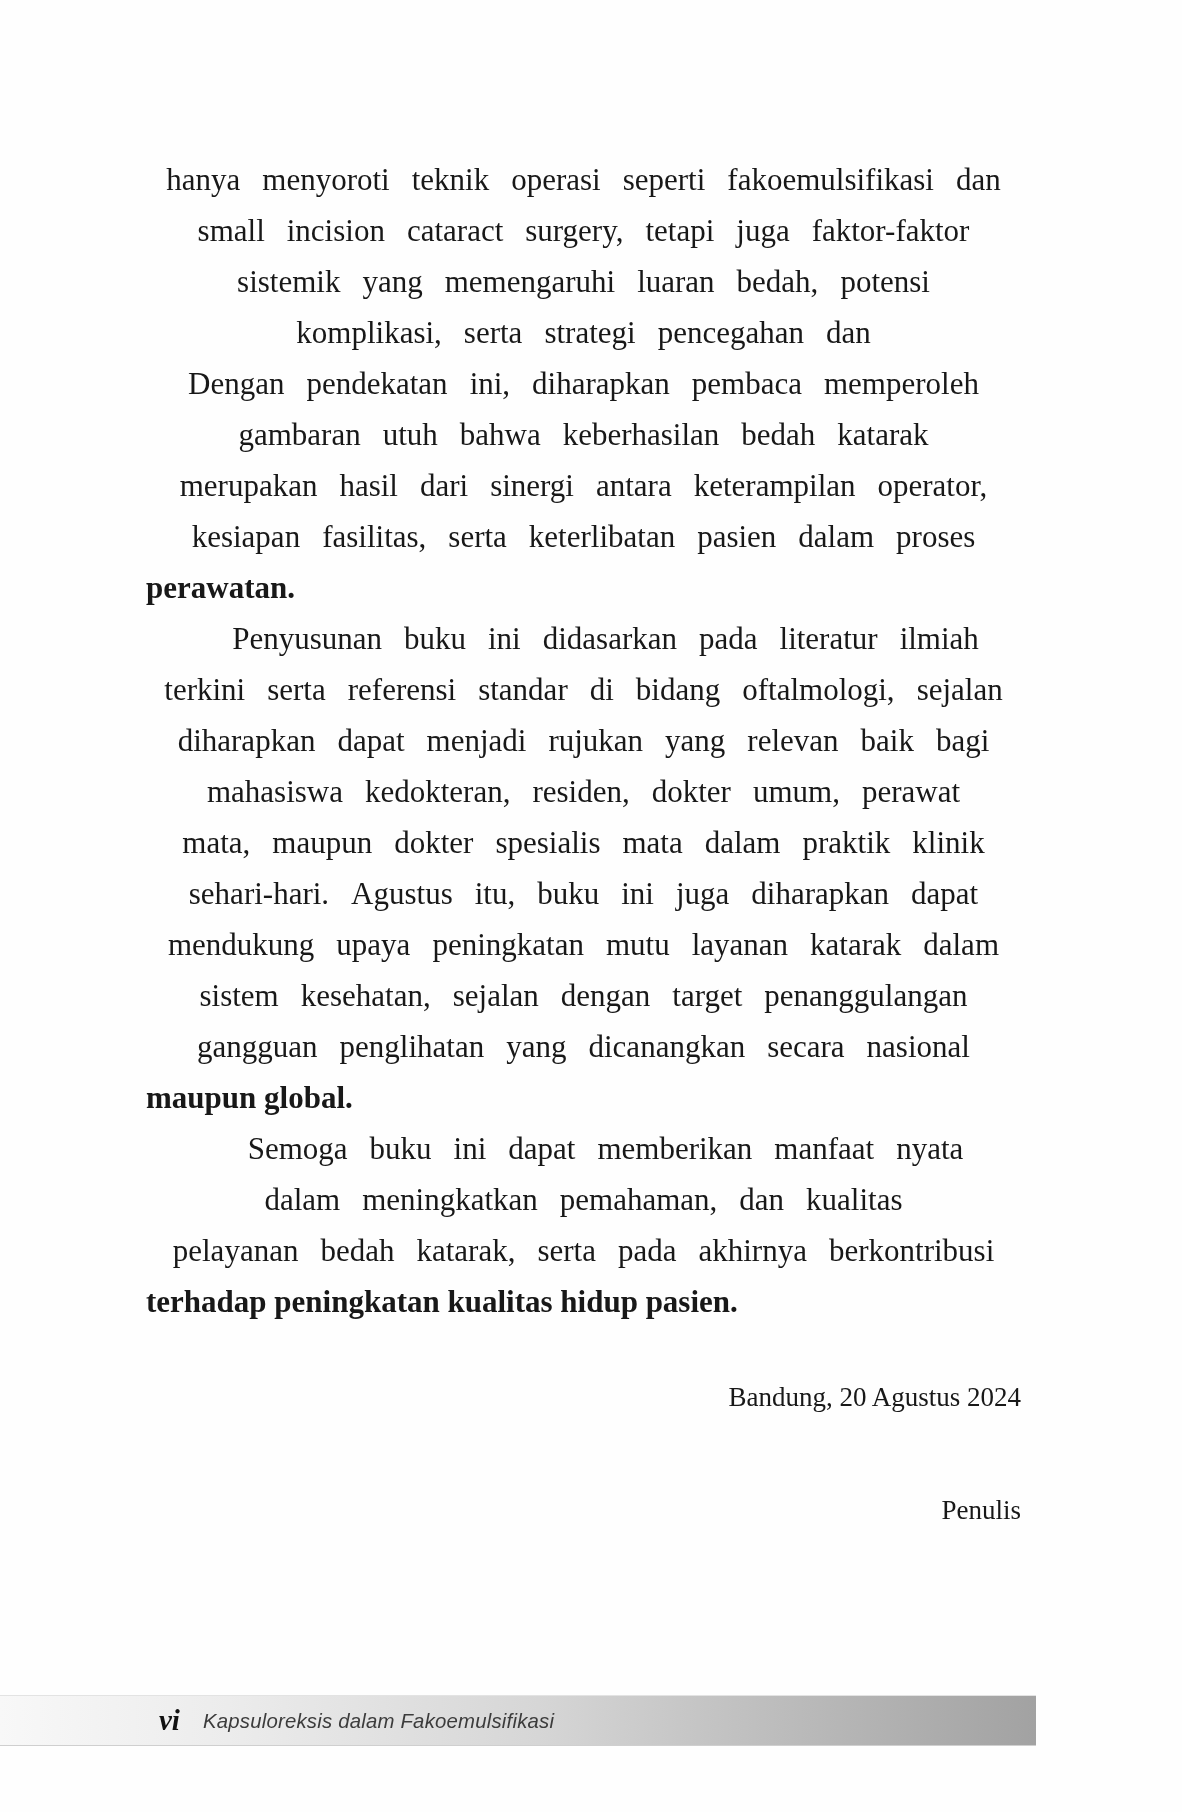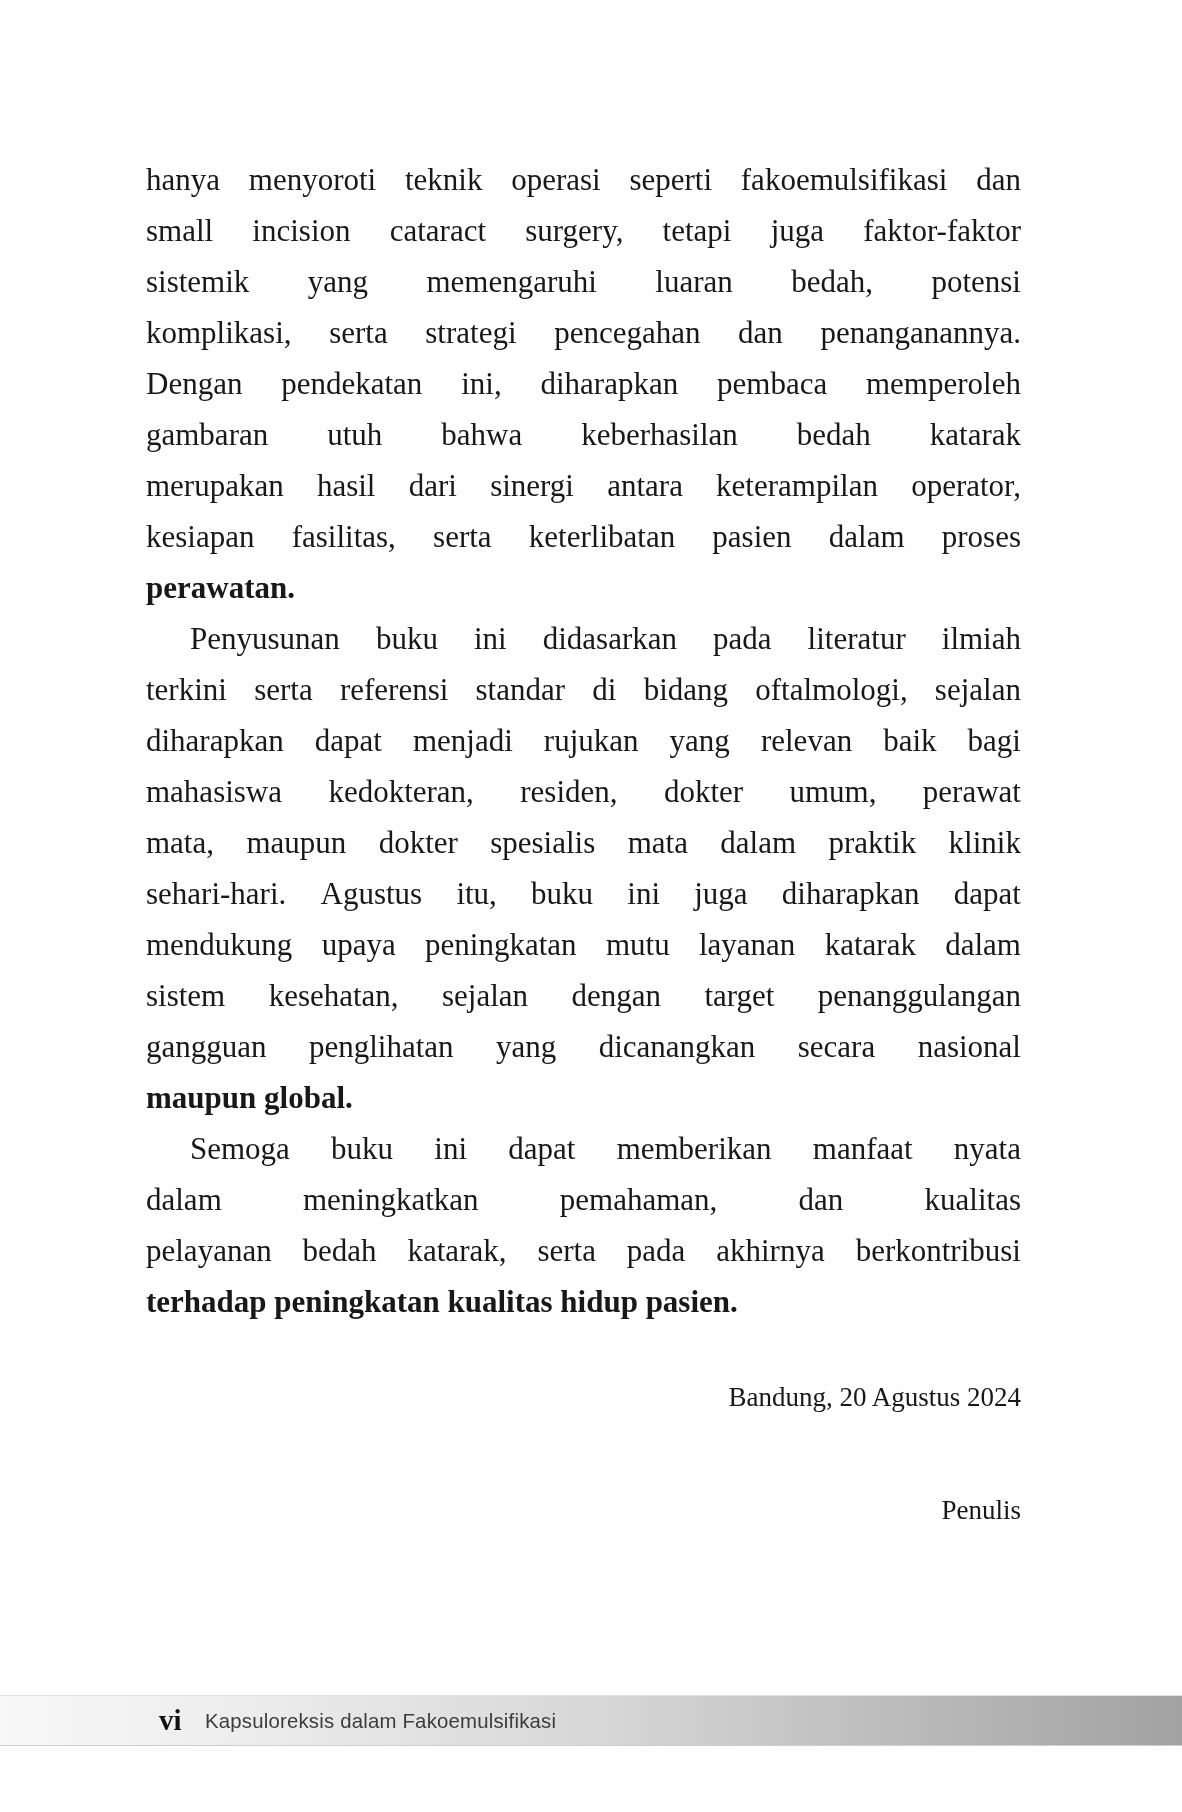--- a/index.html
+++ b/index.html
@@ -20,23 +20,24 @@
     position: absolute;
     left: 146px;
     top: 154px;
     width: 875px;
     font-size: 31px;
     line-height: 51px;
   }
   .para { margin: 0; padding: 0; }
   .line {
     display: flex;
-    justify-content: space-between;
+    justify-content: center;
     line-height: 51px;
     white-space: nowrap;
+    gap: 22px;
   }
   .line span { flex: 0 0 auto; }
   .line.last {
     display: block;
     text-align: left;
     white-space: normal;
     font-weight: bold;
   }
   .para.indent .line:first-child { padding-left: 44px; }
   .signature {
@@ -46,28 +47,29 @@
     text-align: right;
     font-size: 27px;
     line-height: 51px;
   }
   .signature.place-date { top: 1372px; }
   .signature.author { top: 1477px; margin-top: 8px; }
   .footer-bar {
     position: absolute;
     left: 0;
     top: 1695px;
-    width: 1182px;
+    width: 1036px;
     height: 51px;
     background: linear-gradient(90deg, #f8f8f8 0%, #ececec 22%, #d6d6d6 52%, #b7b7b7 80%, #a2a2a2 100%);
     border-top: 1px solid #e3e3e3;
     border-bottom: 1px solid #cfcfcf;
     display: flex;
     align-items: center;
     box-sizing: border-box;
+    font-style: italic;
   }
   .footer-page-num {
     margin-left: 159px;
     font-family: "Liberation Serif", "DejaVu Serif", serif;
     font-weight: bold;
     font-size: 29px;
     color: #111111;
     line-height: 1;
   }
   .footer-title {
@@ -113,21 +115,20 @@
           <span>luaran</span>
           <span>bedah,</span>
           <span>potensi</span>
         </div>
         <div class="line">
           <span>komplikasi,</span>
           <span>serta</span>
           <span>strategi</span>
           <span>pencegahan</span>
           <span>dan</span>
-          <span>penanganannya.</span>
         </div>
         <div class="line">
           <span>Dengan</span>
           <span>pendekatan</span>
           <span>ini,</span>
           <span>diharapkan</span>
           <span>pembaca</span>
           <span>memperoleh</span>
         </div>
         <div class="line">

